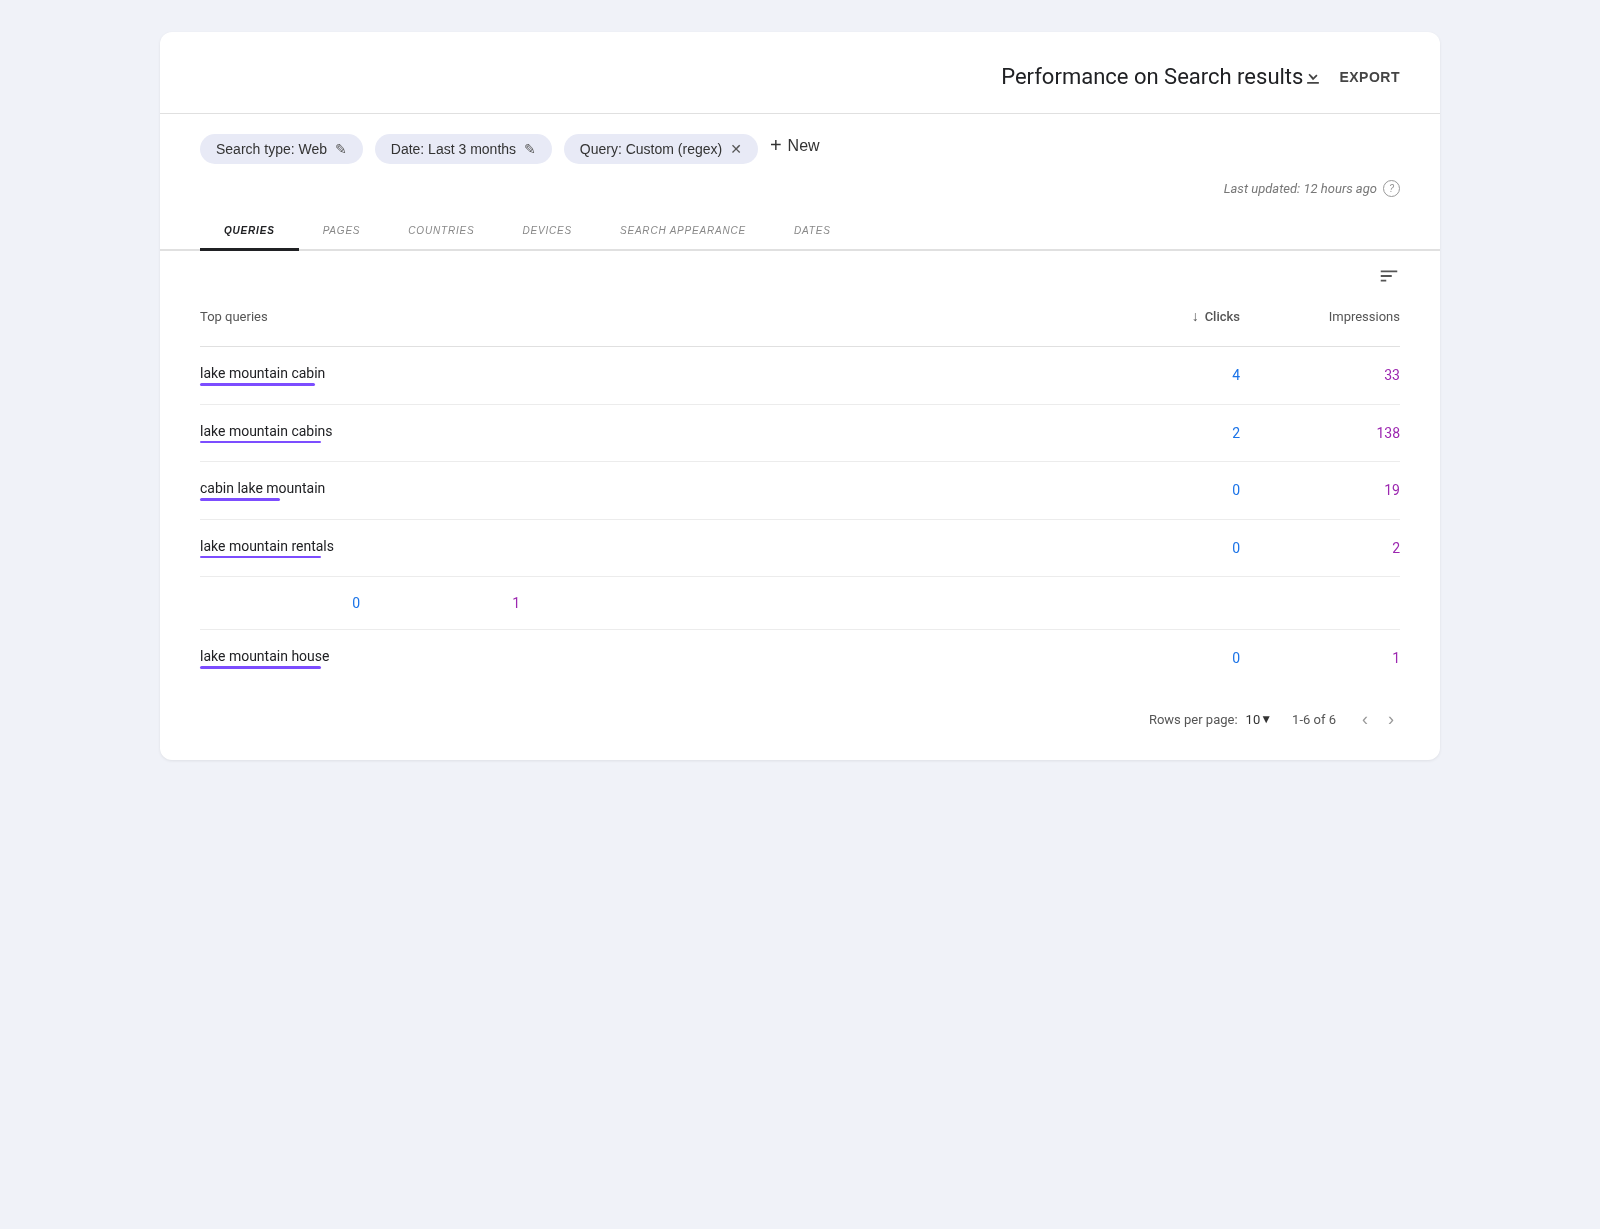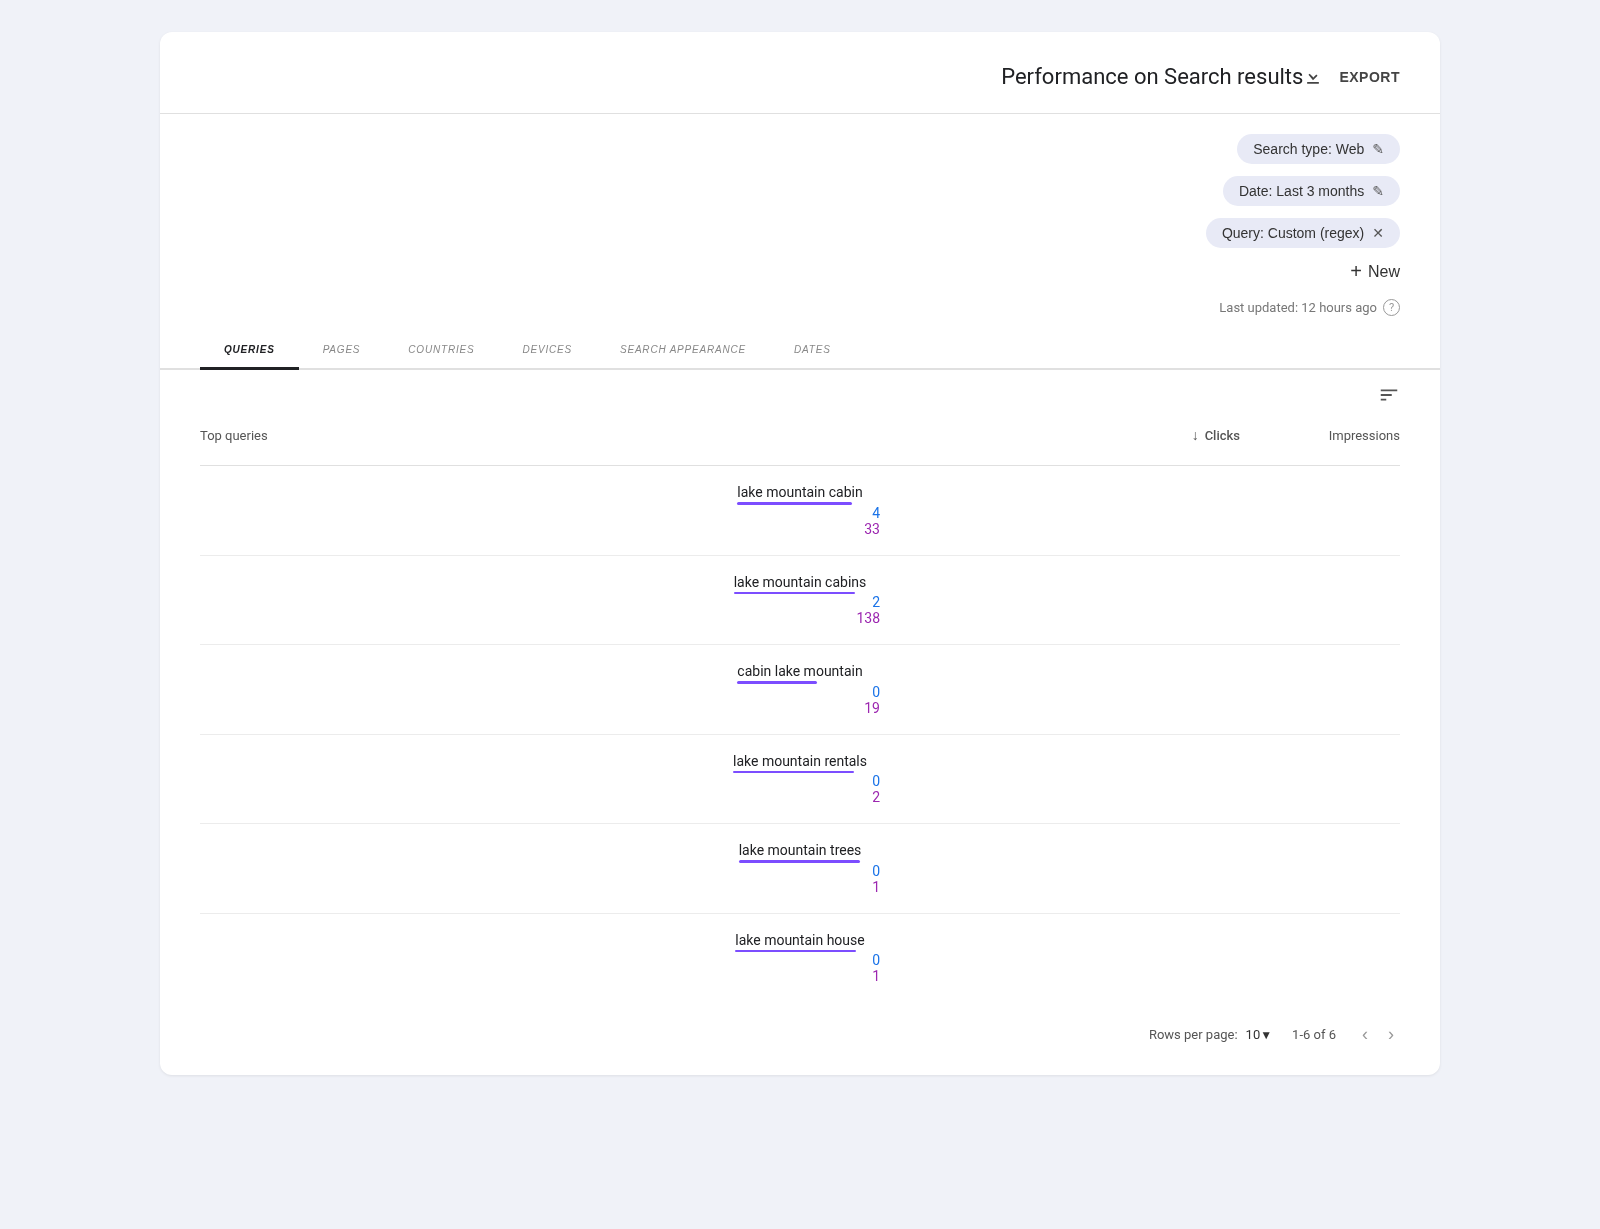--- a/index.html
+++ b/index.html
@@ -38,25 +38,24 @@
       font-size: 14px;
       font-weight: 600;
       color: #444;
       letter-spacing: 0.5px;
       text-transform: uppercase;
     }
     .export-btn svg { fill: #444; }
     .divider { border: none; border-top: 1px solid #e0e0e0; margin: 0 -40px; }
     .filters-row {
       display: flex;
-      align-items: flex-end;
+      align-items: flex-start;
       gap: 12px;
       padding: 20px 0 8px 0;
       flex-wrap: wrap;
-      flex-direction: column;
     }
     .filter-chip {
       display: flex;
       align-items: center;
       gap: 8px;
       background: #e8eaf6;
       border-radius: 20px;
       padding: 7px 16px;
       font-size: 14px;
       color: #333;
@@ -82,20 +81,21 @@
     }
     .last-updated {
       text-align: right;
       font-size: 13px;
       color: #777;
       padding: 8px 0 16px 0;
       display: flex;
       align-items: center;
       justify-content: flex-end;
       gap: 6px;
+      font-style: italic;
     }
     .info-icon {
       width: 17px;
       height: 17px;
       border-radius: 50%;
       border: 1.5px solid #999;
       display: inline-flex;
       align-items: center;
       justify-content: center;
       font-size: 11px;
@@ -164,21 +164,20 @@
       width: 160px;
       text-align: right;
       font-size: 13px;
       color: #555;
     }
     .table-row {
       display: flex;
       align-items: center;
       padding: 18px 0;
       border-bottom: 1px solid #ececec;
-      flex-direction: column;
     }
     .table-row:last-child { border-bottom: none; }
     .query-cell {
       flex: 1;
       font-size: 14px;
       color: #202124;
     }
     .query-text {
       position: relative;
       display: inline-block;
@@ -341,26 +340,20 @@
       <div class="query-cell col-query">
         <span class="query-text">
           lake mountain rentals
           <span class="query-underline" style="width:121px;"></span>
         </span>
       </div>
       <div class="clicks-cell">0</div>
       <div class="impressions-cell">2</div>
     </div>
       <div class="table-row">
-      <div class="query-cell col-query">
-        <span class="query-text">
-          lake mountain trees
-          <span class="query-underline" style="width:121px;"></span>
-        </span>
-      </div>
       <div class="clicks-cell">0</div>
       <div class="impressions-cell">1</div>
     </div>
       <div class="table-row">
       <div class="query-cell col-query">
         <span class="query-text">
           lake mountain house
           <span class="query-underline" style="width:121px;"></span>
         </span>
       </div>

